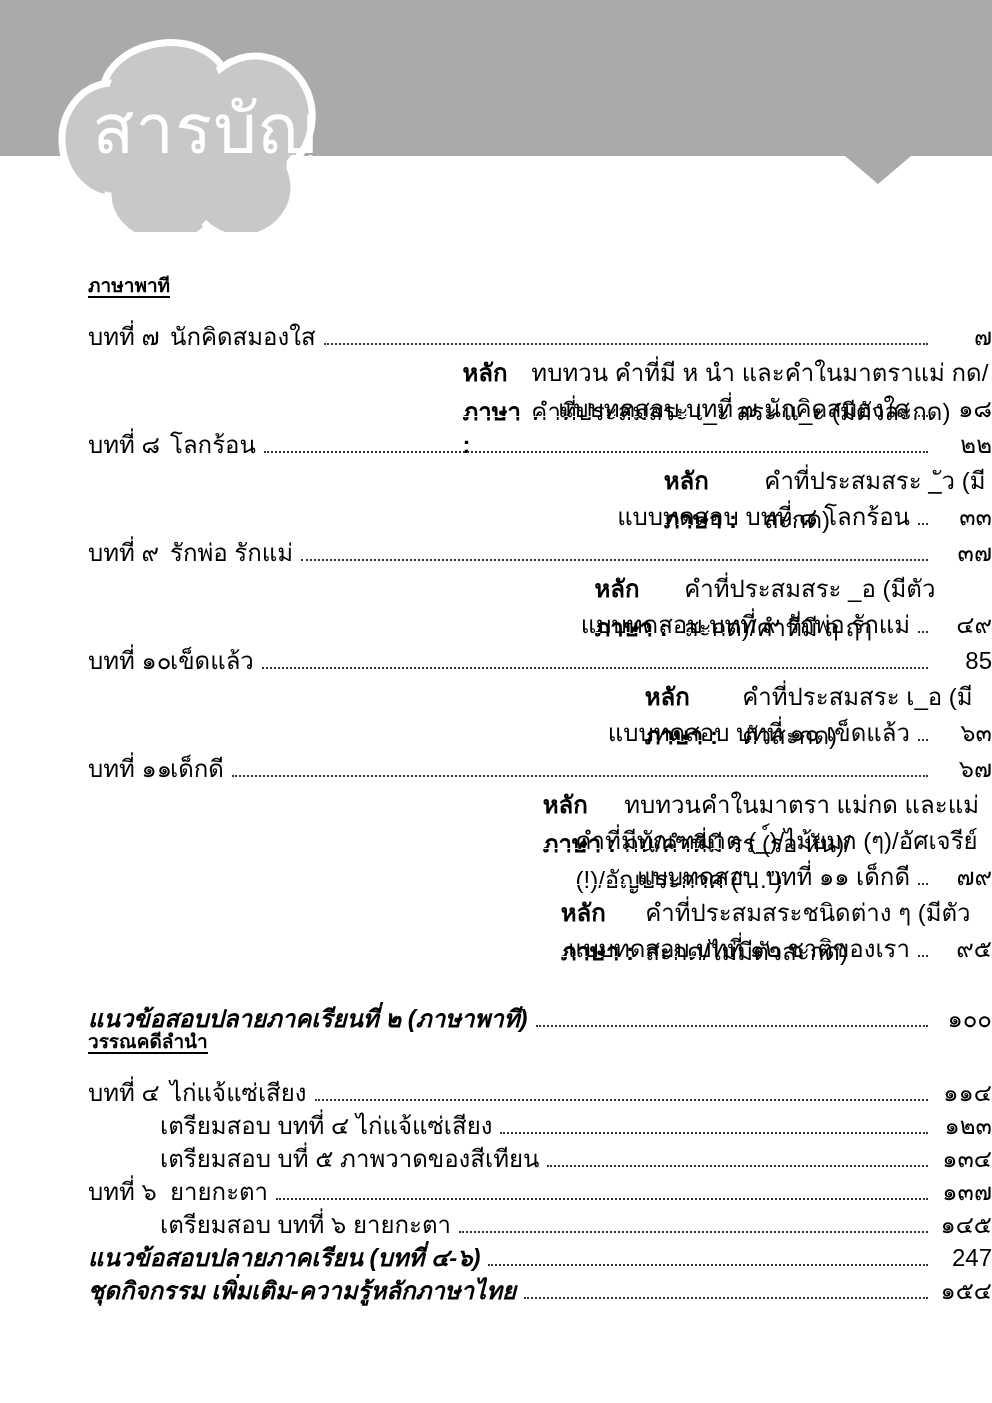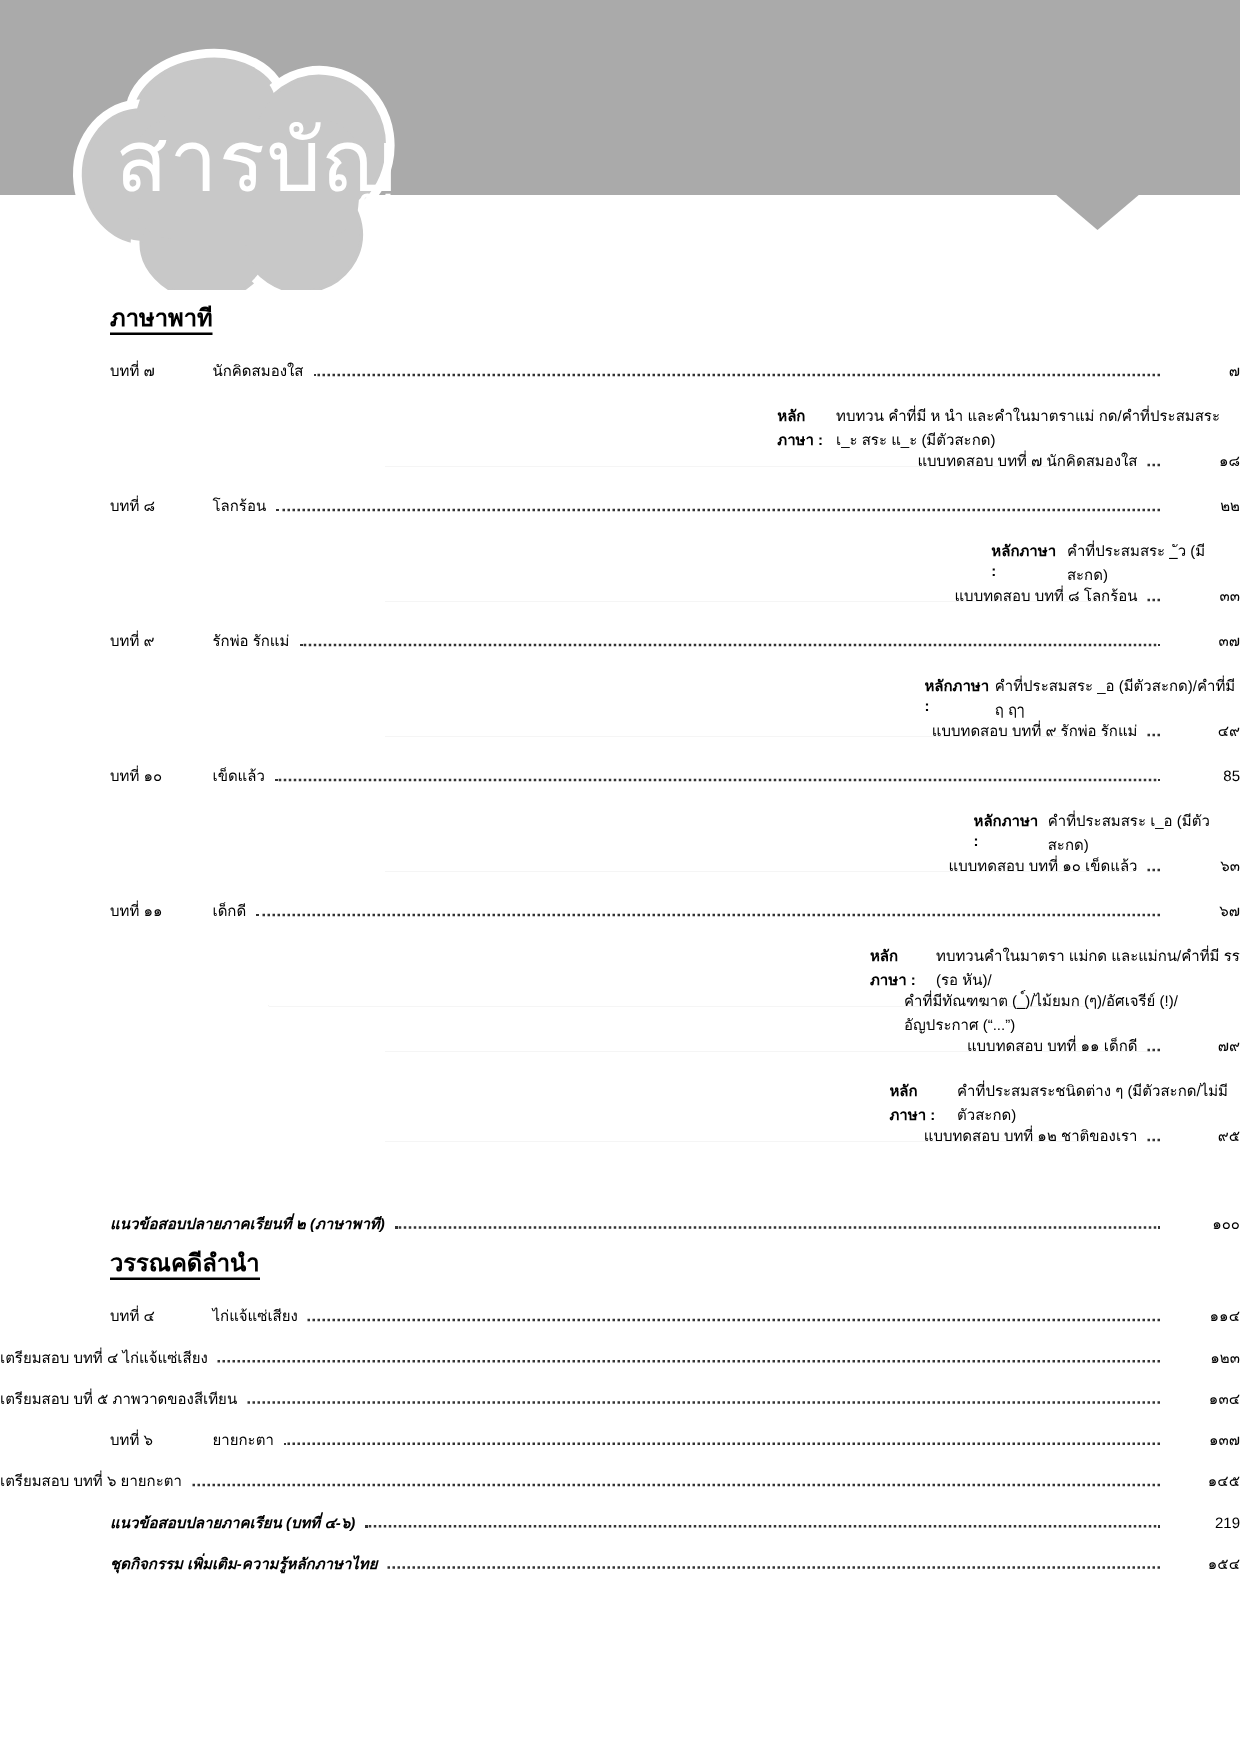--- a/index.html
+++ b/index.html
@@ -73,27 +73,27 @@
   .section-head {
     font-size: 19px;
     font-weight: bold;
     color: #000;
     margin-left: 88px;
     margin-bottom: 6px;
     display: inline-block;
     border-bottom: 2px solid #000;
     padding-bottom: 1px;
   }
-  .section-head-wrap { line-height: 1; margin-bottom: 8px; }
+  .section-head-wrap { line-height: 1; margin-bottom: 8px; margin-top: 30px; }
 
   .row {
     position: relative;
     display: flex;
     align-items: baseline;
-    font-size: 12px;
+    font-size: 24px;
     color: #000;
     height: 36px;
     box-sizing: border-box;
     padding-top: 5px;
   }
   .band {
     position: absolute;
     left: 148px;
     width: 752px;
     top: 0;
@@ -127,21 +127,21 @@
   
   .g-row { padding-left: 67px; }
   .g-key { font-weight: bold; }
   .g-text { }
 
   .t-row { padding-left: 160px; }
 
   .row.tight { height: 33px; }
 
   
-  .sub-indent { }
+  .sub-indent { padding-left: 160px; }
 
   .bold-italic {
     font-weight: bold;
     font-style: italic;
   }
 
   .gap-lg { height: 34px; }
 </style>
 </head>
 <body>
@@ -320,21 +320,21 @@
   </div>
   <div class="row tight sub-indent">
     <span class="r-label">เตรียมสอบ บทที่ ๖ ยายกะตา</span>
     <span class="r-dots"></span>
     <span class="r-page">๑๔๕</span>
   </div>
 
   <div class="row tight">
     <span class="r-label bold-italic" style="margin-left:88px;">แนวข้อสอบปลายภาคเรียน (บทที่ ๔-๖)</span>
     <span class="r-dots"></span>
-    <span class="r-page">219</span>
+    <span class="r-page">247</span>
   </div>
   <div class="row tight">
     <span class="r-label bold-italic" style="margin-left:88px;">ชุดกิจกรรม เพิ่มเติม-ความรู้หลักภาษาไทย</span>
     <span class="r-dots"></span>
     <span class="r-page">๑๕๔</span>
   </div>
 
 </div>
 
 </body></html>

